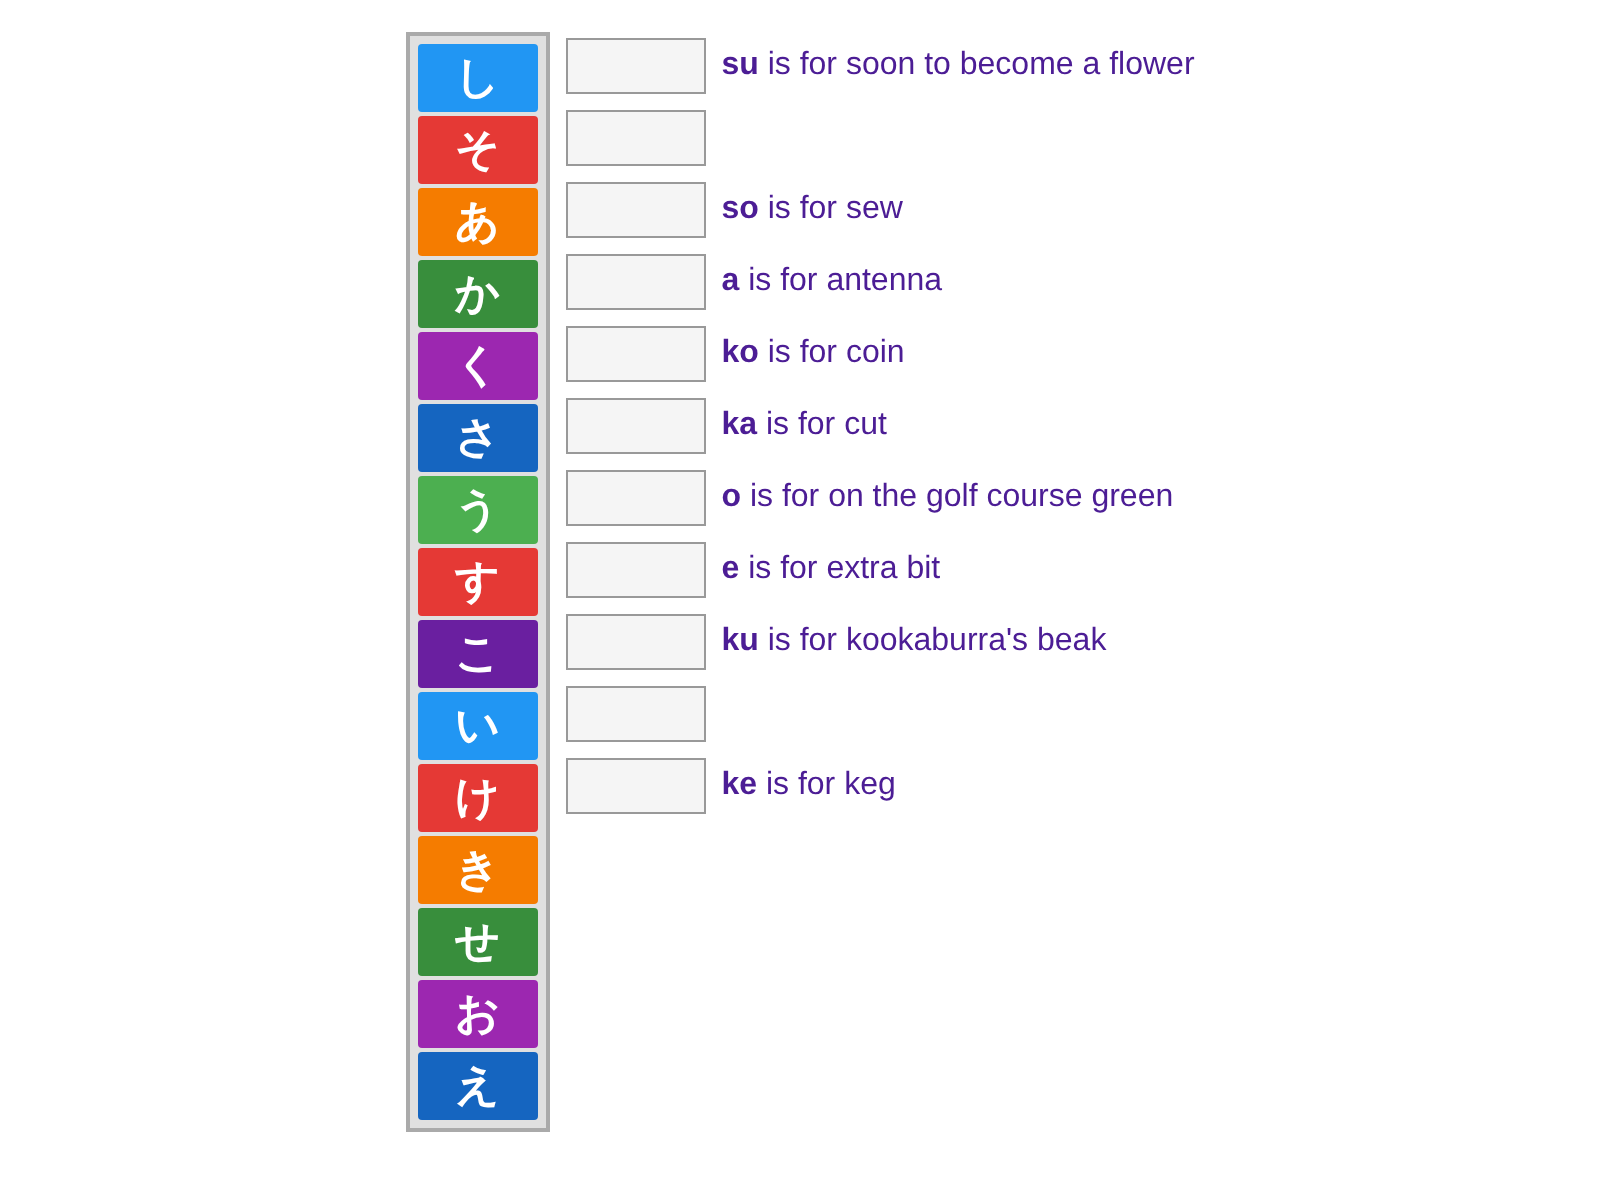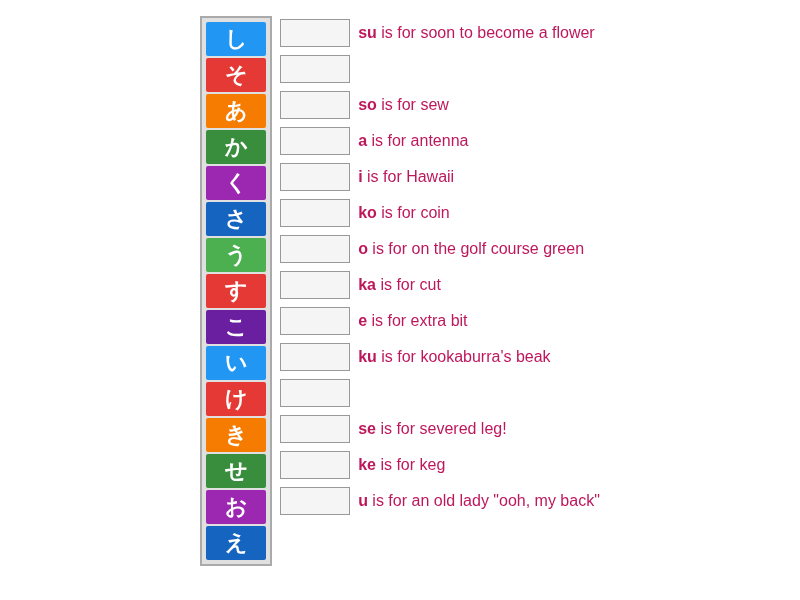--- a/index.html
+++ b/index.html
@@ -53,21 +53,21 @@
       height: 34px;
     }
     .match-box {
       width: 70px;
       height: 28px;
       border: 1px solid #999;
       background: #f5f5f5;
     }
     .match-label {
       font-size: 16px;
-      color: #be185d;
+      color: #4c1d95;
       white-space: nowrap;
     }
     .match-label b {
       font-weight: bold;
     }
   </style>
 </head>
 <body>
 
 <div class="container">
@@ -99,51 +99,39 @@
       <div class="match-row">
         <div class="match-box"></div>
         <span class="match-label"><b>so</b> is for sew</span>
       </div>
       <div class="match-row">
         <div class="match-box"></div>
         <span class="match-label"><b>a</b> is for antenna</span>
       </div>
       <div class="match-row">
         <div class="match-box"></div>
-        <span class="match-label"><b>i</b> is for Hawaii</span>
-      </div>
-      <div class="match-row">
-        <div class="match-box"></div>
         <span class="match-label"><b>ko</b> is for coin</span>
       </div>
       <div class="match-row">
         <div class="match-box"></div>
-        <span class="match-label"><b>o</b> is for on the golf course green</span>
+        <span class="match-label"><b>ka</b> is for cut</span>
       </div>
       <div class="match-row">
         <div class="match-box"></div>
-        <span class="match-label"><b>ka</b> is for cut</span>
+        <span class="match-label"><b>o</b> is for on the golf course green</span>
       </div>
       <div class="match-row">
         <div class="match-box"></div>
         <span class="match-label"><b>e</b> is for extra bit</span>
       </div>
       <div class="match-row">
         <div class="match-box"></div>
         <span class="match-label"><b>ku</b> is for kookaburra's beak</span>
       </div>
       <div class="match-row">
         <div class="match-box"></div>
       </div>
       <div class="match-row">
         <div class="match-box"></div>
-        <span class="match-label"><b>se</b> is for severed leg!</span>
-      </div>
-      <div class="match-row">
-        <div class="match-box"></div>
         <span class="match-label"><b>ke</b> is for keg</span>
-      </div>
-      <div class="match-row">
-        <div class="match-box"></div>
-        <span class="match-label"><b>u</b> is for an old lady "ooh, my back"</span>
       </div>
     </div>
 </div>
 
 </body></html>

